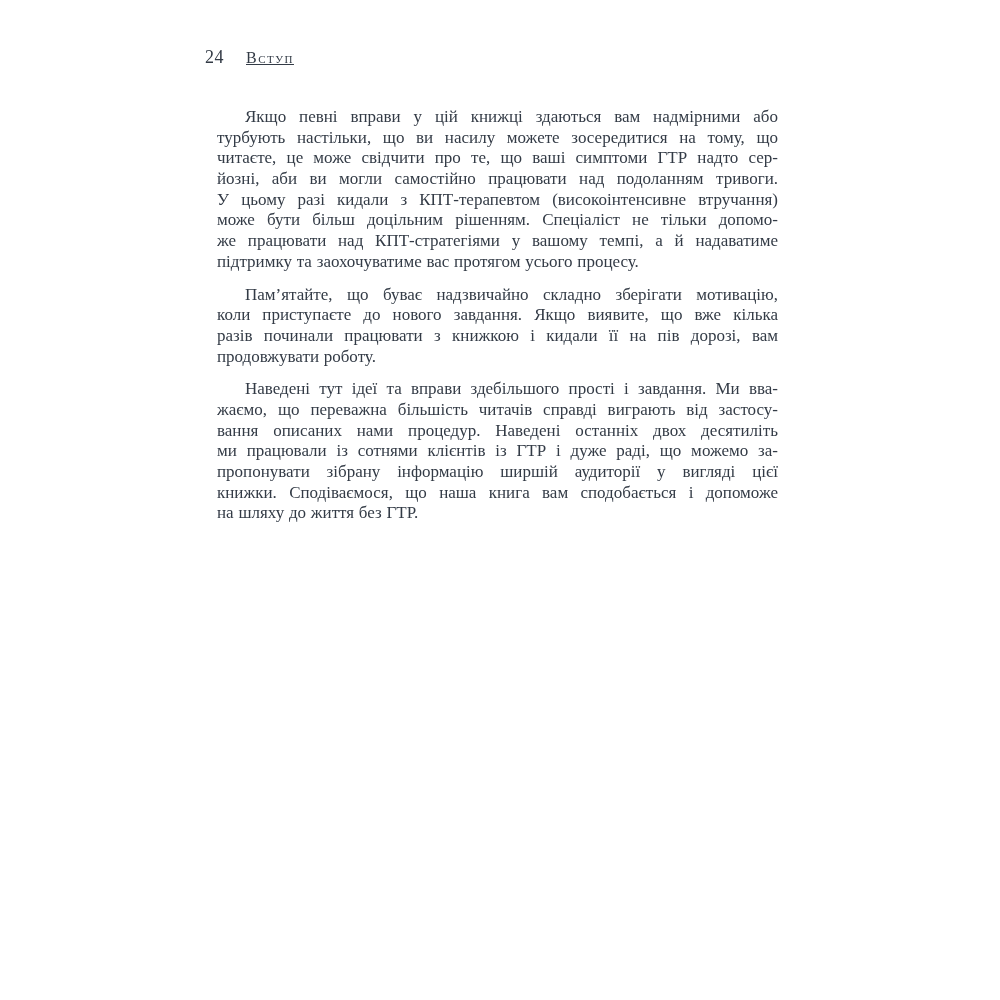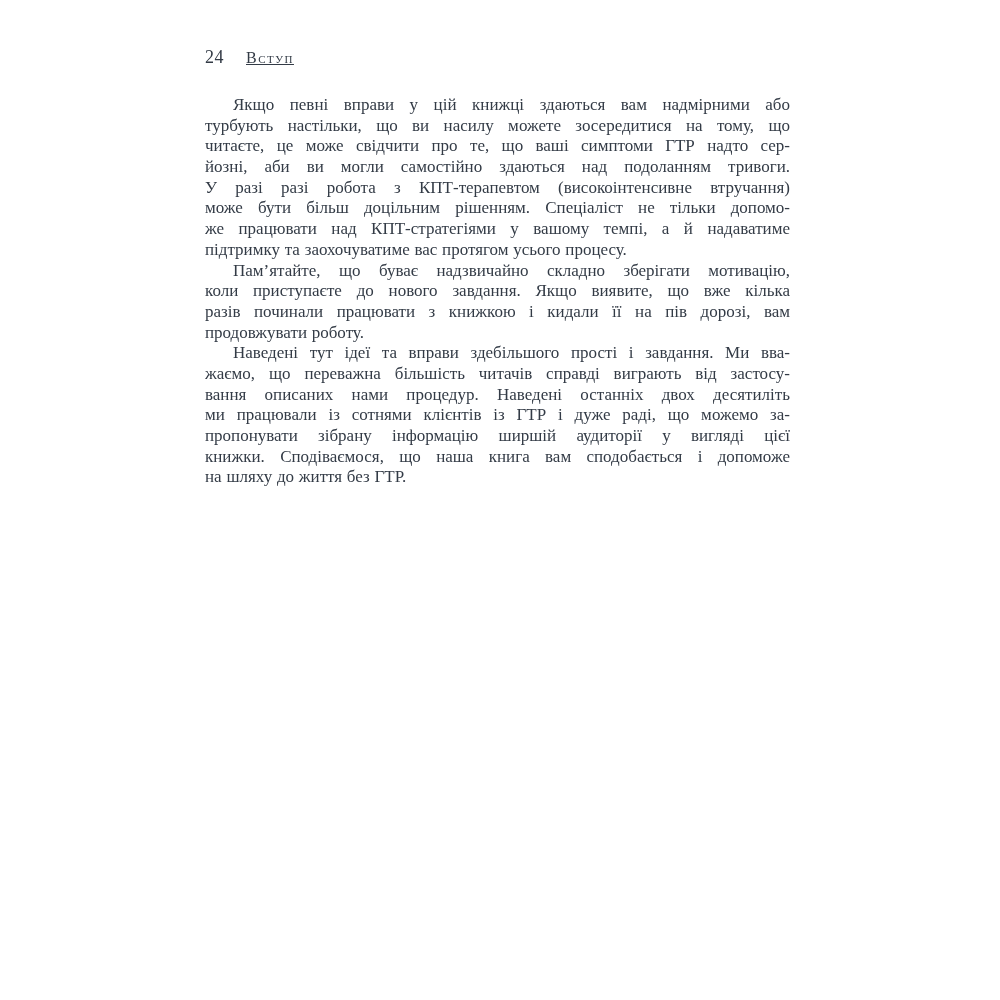--- a/index.html
+++ b/index.html
@@ -43,21 +43,21 @@
     letter-spacing: 1.5px;
     text-decoration: underline;
   }
   .page-body {
     position: absolute;
     left: 205px;
     top: 95px;
     width: 585px;
   }
   .paragraph {
-    margin: 0;
+    margin: 12px;
     padding: 0;
   }
   .line {
     font-size: 17px;
     line-height: 20.7px;
     height: 20.7px;
     text-align: justify;
     text-align-last: justify;
     word-spacing: 0.5px;
     white-space: normal;
@@ -77,22 +77,22 @@
 <div class="page">
   <div class="running-header">
     <span class="page-number">24</span>
     <span class="running-title">Вступ</span>
   </div>
   <div class="page-body">
       <div class="paragraph">
         <div class="line indent">Якщо певні вправи у цій книжці здаються вам надмірними або</div>
         <div class="line">турбують настільки, що ви насилу можете зосередитися на тому, що</div>
         <div class="line">читаєте, це може свідчити про те, що ваші симптоми ГТР надто сер-</div>
-        <div class="line">йозні, аби ви могли самостійно здаються над подоланням тривоги.</div>
-        <div class="line">У разі разі робота з КПТ-терапевтом (високоінтенсивне втручання)</div>
+        <div class="line">йозні, аби ви могли самостійно працювати над подоланням тривоги.</div>
+        <div class="line">У цьому разі кидали з КПТ-терапевтом (високоінтенсивне втручання)</div>
         <div class="line">може бути більш доцільним рішенням. Спеціаліст не тільки допомо-</div>
         <div class="line">же працювати над КПТ-стратегіями у вашому темпі, а й надаватиме</div>
         <div class="line last">підтримку та заохочуватиме вас протягом усього процесу.</div>
       </div>
       <div class="paragraph">
         <div class="line indent">Пам’ятайте, що буває надзвичайно складно зберігати мотивацію,</div>
         <div class="line">коли приступаєте до нового завдання. Якщо виявите, що вже кілька</div>
         <div class="line">разів починали працювати з книжкою і кидали її на пів дорозі, вам</div>
         <div class="line last">продовжувати роботу.</div>
       </div>

